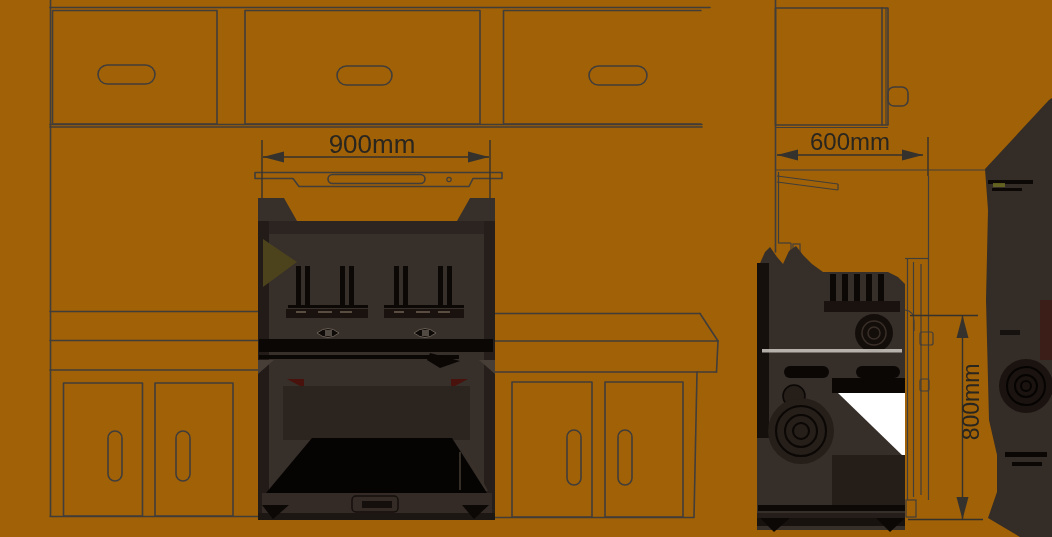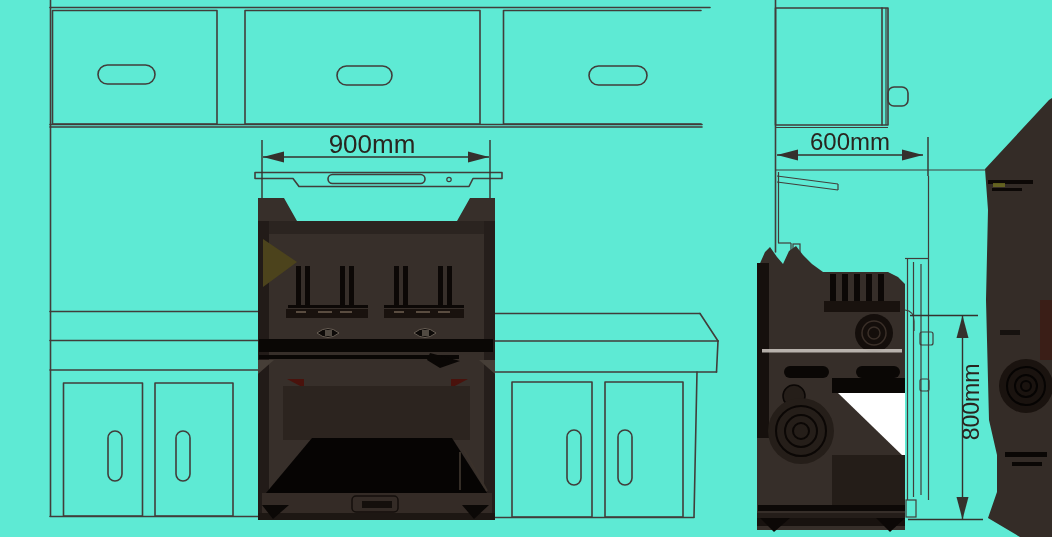--- a/index.html
+++ b/index.html
@@ -1,16 +1,16 @@
 <!DOCTYPE html>
 <html><head>
 <meta charset="utf-8">
 <style>
   html,body{margin:0;padding:0;background:#ffffff;width:1052px;height:537px;overflow:hidden;}
-  #stage{position:relative;width:1052px;height:537px;background:#5eead4;}
+  #stage{position:relative;width:1052px;height:537px;background:#a16207;}
   svg{display:block;}
   .art{stroke:#413d3a;stroke-width:1.6;fill:none;stroke-linejoin:round;stroke-linecap:round;}
   .art-thin{stroke:#413d3a;stroke-width:1.2;fill:none;}
   .dim{stroke:#35312d;stroke-width:1.4;fill:none;}
   .dim-fill{fill:#35312d;stroke:none;}
   .dim-text{font-family:"Liberation Sans","DejaVu Sans",sans-serif;fill:#29251f;}
 </style>
 </head>
 <body>
 

